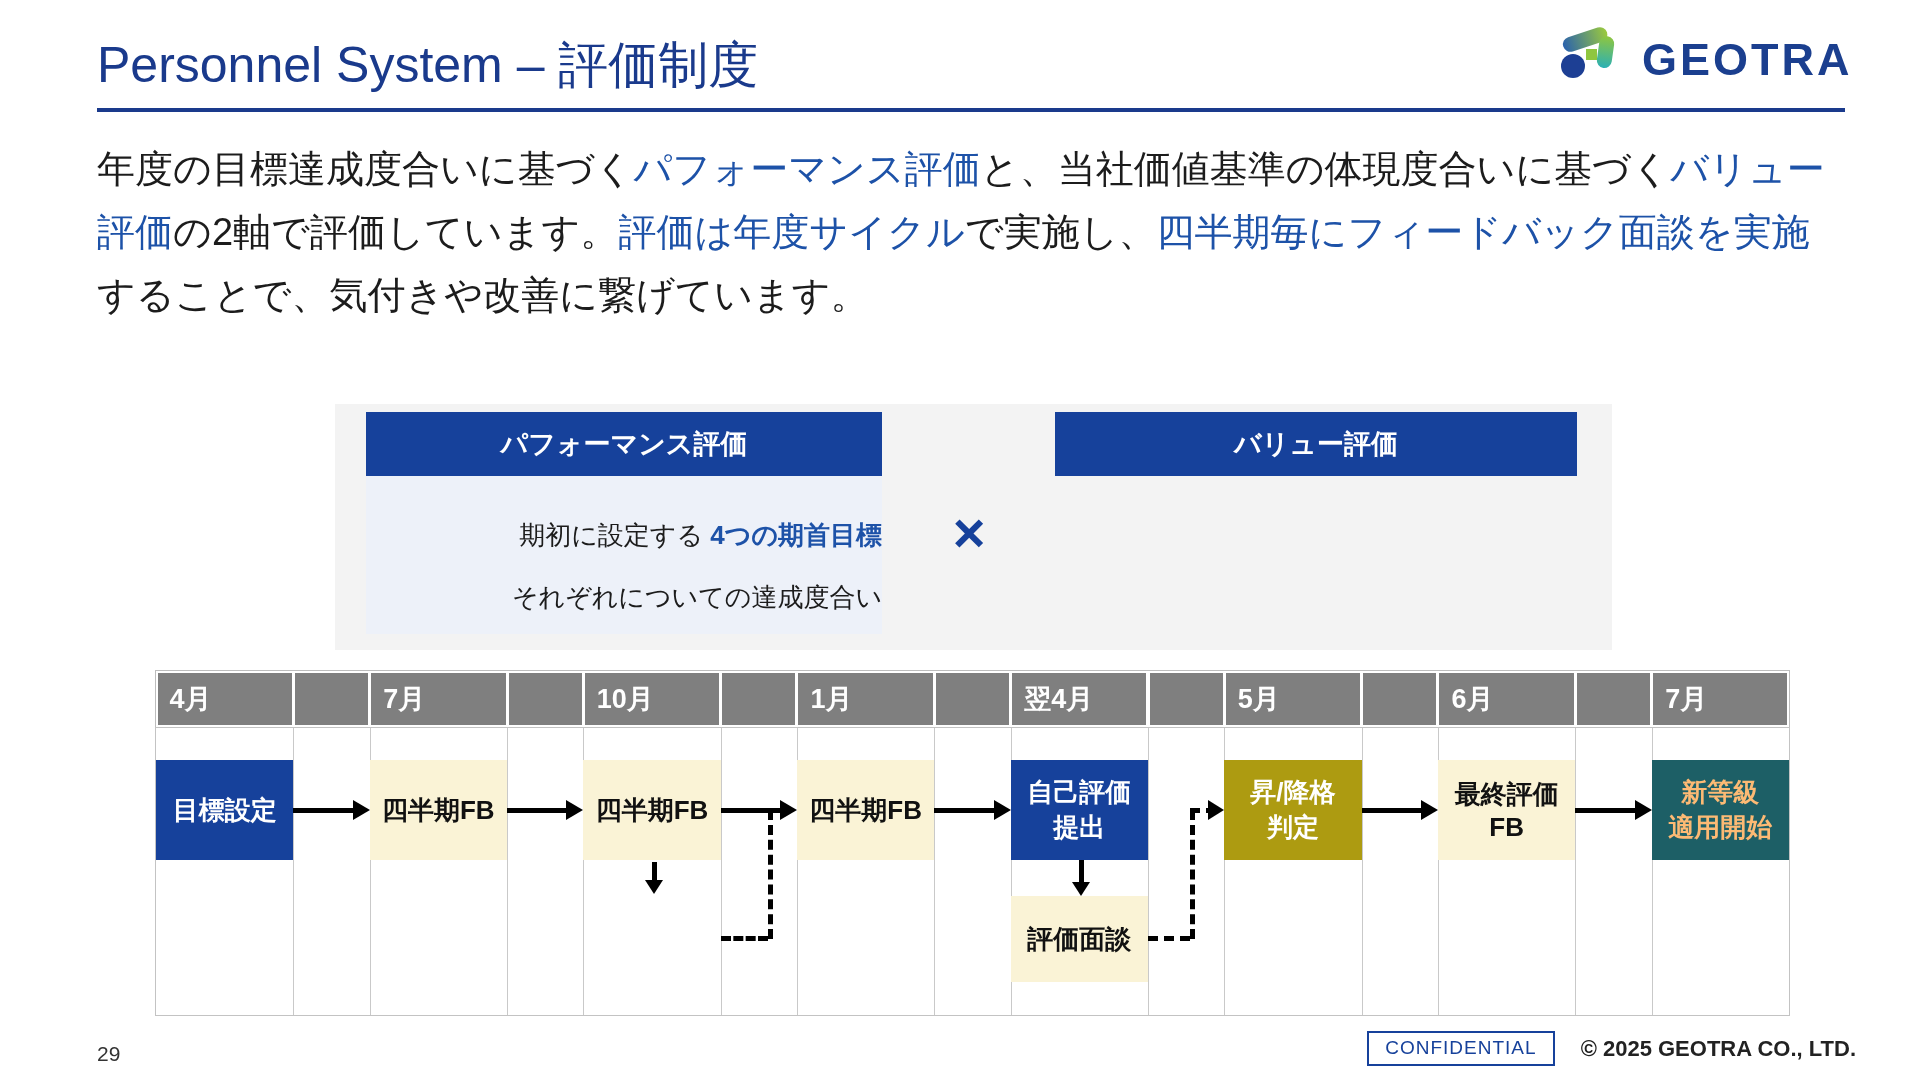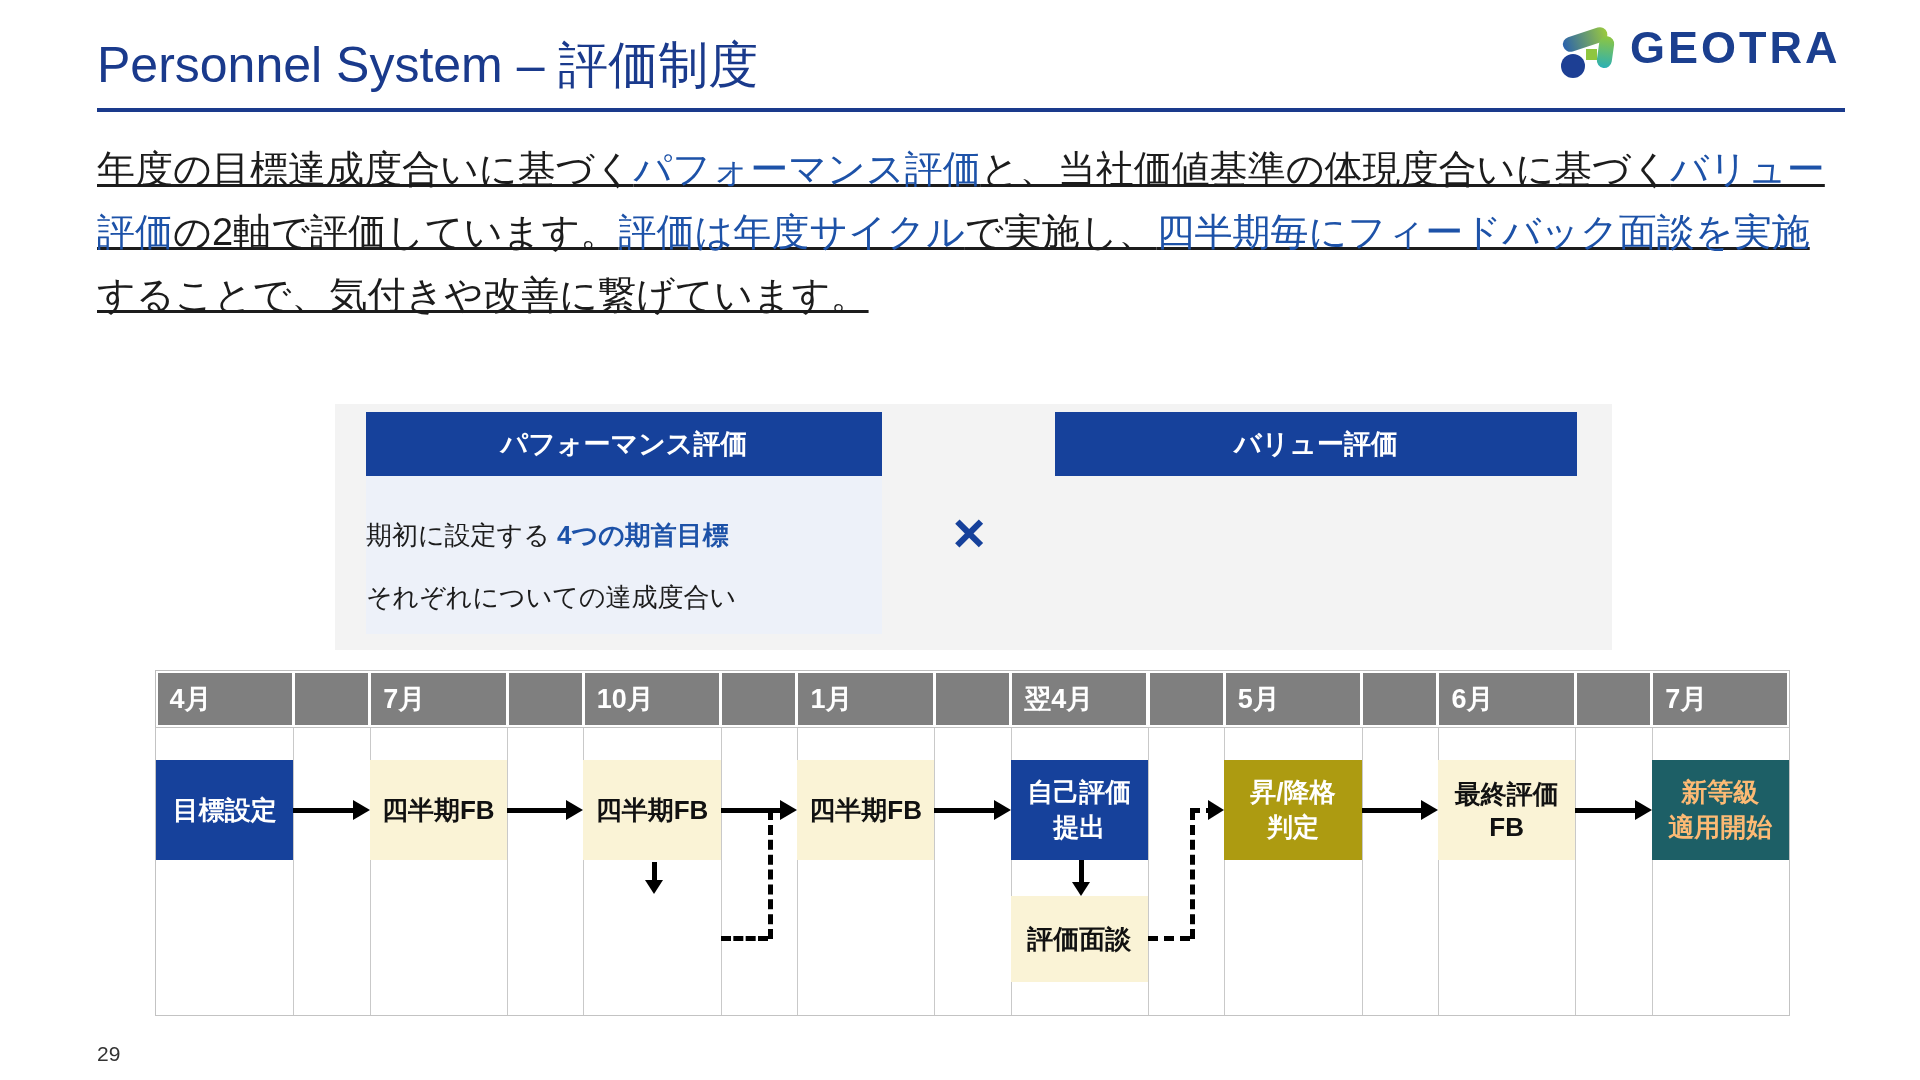--- a/index.html
+++ b/index.html
@@ -2,33 +2,33 @@
 <html style="--primary: #16419b; --title-blue: #1a3a8c; --accent: #1d52a8; --cream: #faf3d6; --olive: #ad9b11; --teal: #1d5f66; --hdr-gray: #7f7f7f; --panel: #f3f3f3; --panel-blue: #edf1f9; --line: #c9c9c9; --ink: #1c1c1c;"><head>
 <meta charset="utf-8">
 <style>
   html,body{margin:0;padding:0;background:#e8e8e8;}
   #page{position:relative;width:1920px;height:1080px;background:#ffffff;overflow:hidden;
         font-family:"Liberation Sans","DejaVu Sans",sans-serif;color:var(--ink);}
 
   
   #title{position:absolute;left:97px;top:32px;font-size:50px;color:var(--title-blue);letter-spacing:0px;}
   #title-rule{position:absolute;left:97px;top:108px;width:1748px;height:4px;background:var(--title-blue);}
-  #logo{position:absolute;left:1560px;top:22px;display:flex;align-items:flex-start;gap:10px;}
+  #logo{position:absolute;left:1560px;top:22px;display:flex;align-items:flex-end;gap:22px;}
   #logo-text{font-size:45px;font-weight:bold;color:#1b3f8f;letter-spacing:3px;}
 
   
-  #intro{position:absolute;left:97px;top:138px;width:1740px;font-size:38px;line-height:63px;color:var(--ink);text-decoration:underline;}
+  #intro{position:absolute;left:97px;top:138px;width:1740px;font-size:38px;line-height:63px;color:var(--ink);}
   #intro .seg.em{color:var(--accent);}
 
   
   #eval-panel{position:absolute;left:335px;top:404px;width:1277px;height:246px;background:var(--panel);}
   .eval-card{position:absolute;top:8px;width:516px;}
   .eval-card .card-head{height:64px;background:var(--primary);color:#fff;font-weight:bold;font-size:27px;
                         display:flex;align-items:center;justify-content:center;}
-  .eval-card .card-body{background:var(--panel-blue);height:158px;text-align:left;font-size:26px;
+  .eval-card .card-body{background:var(--panel-blue);height:158px;text-align:right;font-size:26px;
                         padding-top:28px;box-sizing:border-box;line-height:62px;}
   .eval-card .card-body b{color:var(--accent);}
   #eval-card-performance{left:31px;}
   #eval-card-value{left:720px;width:522px;}
   #eval-operator{position:absolute;left:602px;top:96px;width:64px;text-align:center;
                  font-size:56px;font-weight:bold;color:var(--primary);}
 
   
   #timeline{position:absolute;left:155px;top:670px;width:1635px;}
   #tl-header{position:relative;height:57px;background:#ffffff;border:1px solid #bdbdbd;border-bottom:none;box-sizing:border-box;}
@@ -209,14 +209,18 @@
         <div class="vline" style="left: 60.748%;"></div>
         <div class="vline" style="left: 65.421%;"></div>
         <div class="vline" style="left: 73.832%;"></div>
         <div class="vline" style="left: 78.505%;"></div>
         <div class="vline" style="left: 86.916%;"></div>
         <div class="vline" style="left: 91.589%;"></div>
       </div>
   </div>
 
   <div id="page-number">29</div>
+  <div id="footer-right">
+    <span id="confidential-badge">CONFIDENTIAL</span>
+    <span id="copyright">© 2025 GEOTRA CO., LTD.</span>
+  </div>
 
 </div>
 
 </body></html>

